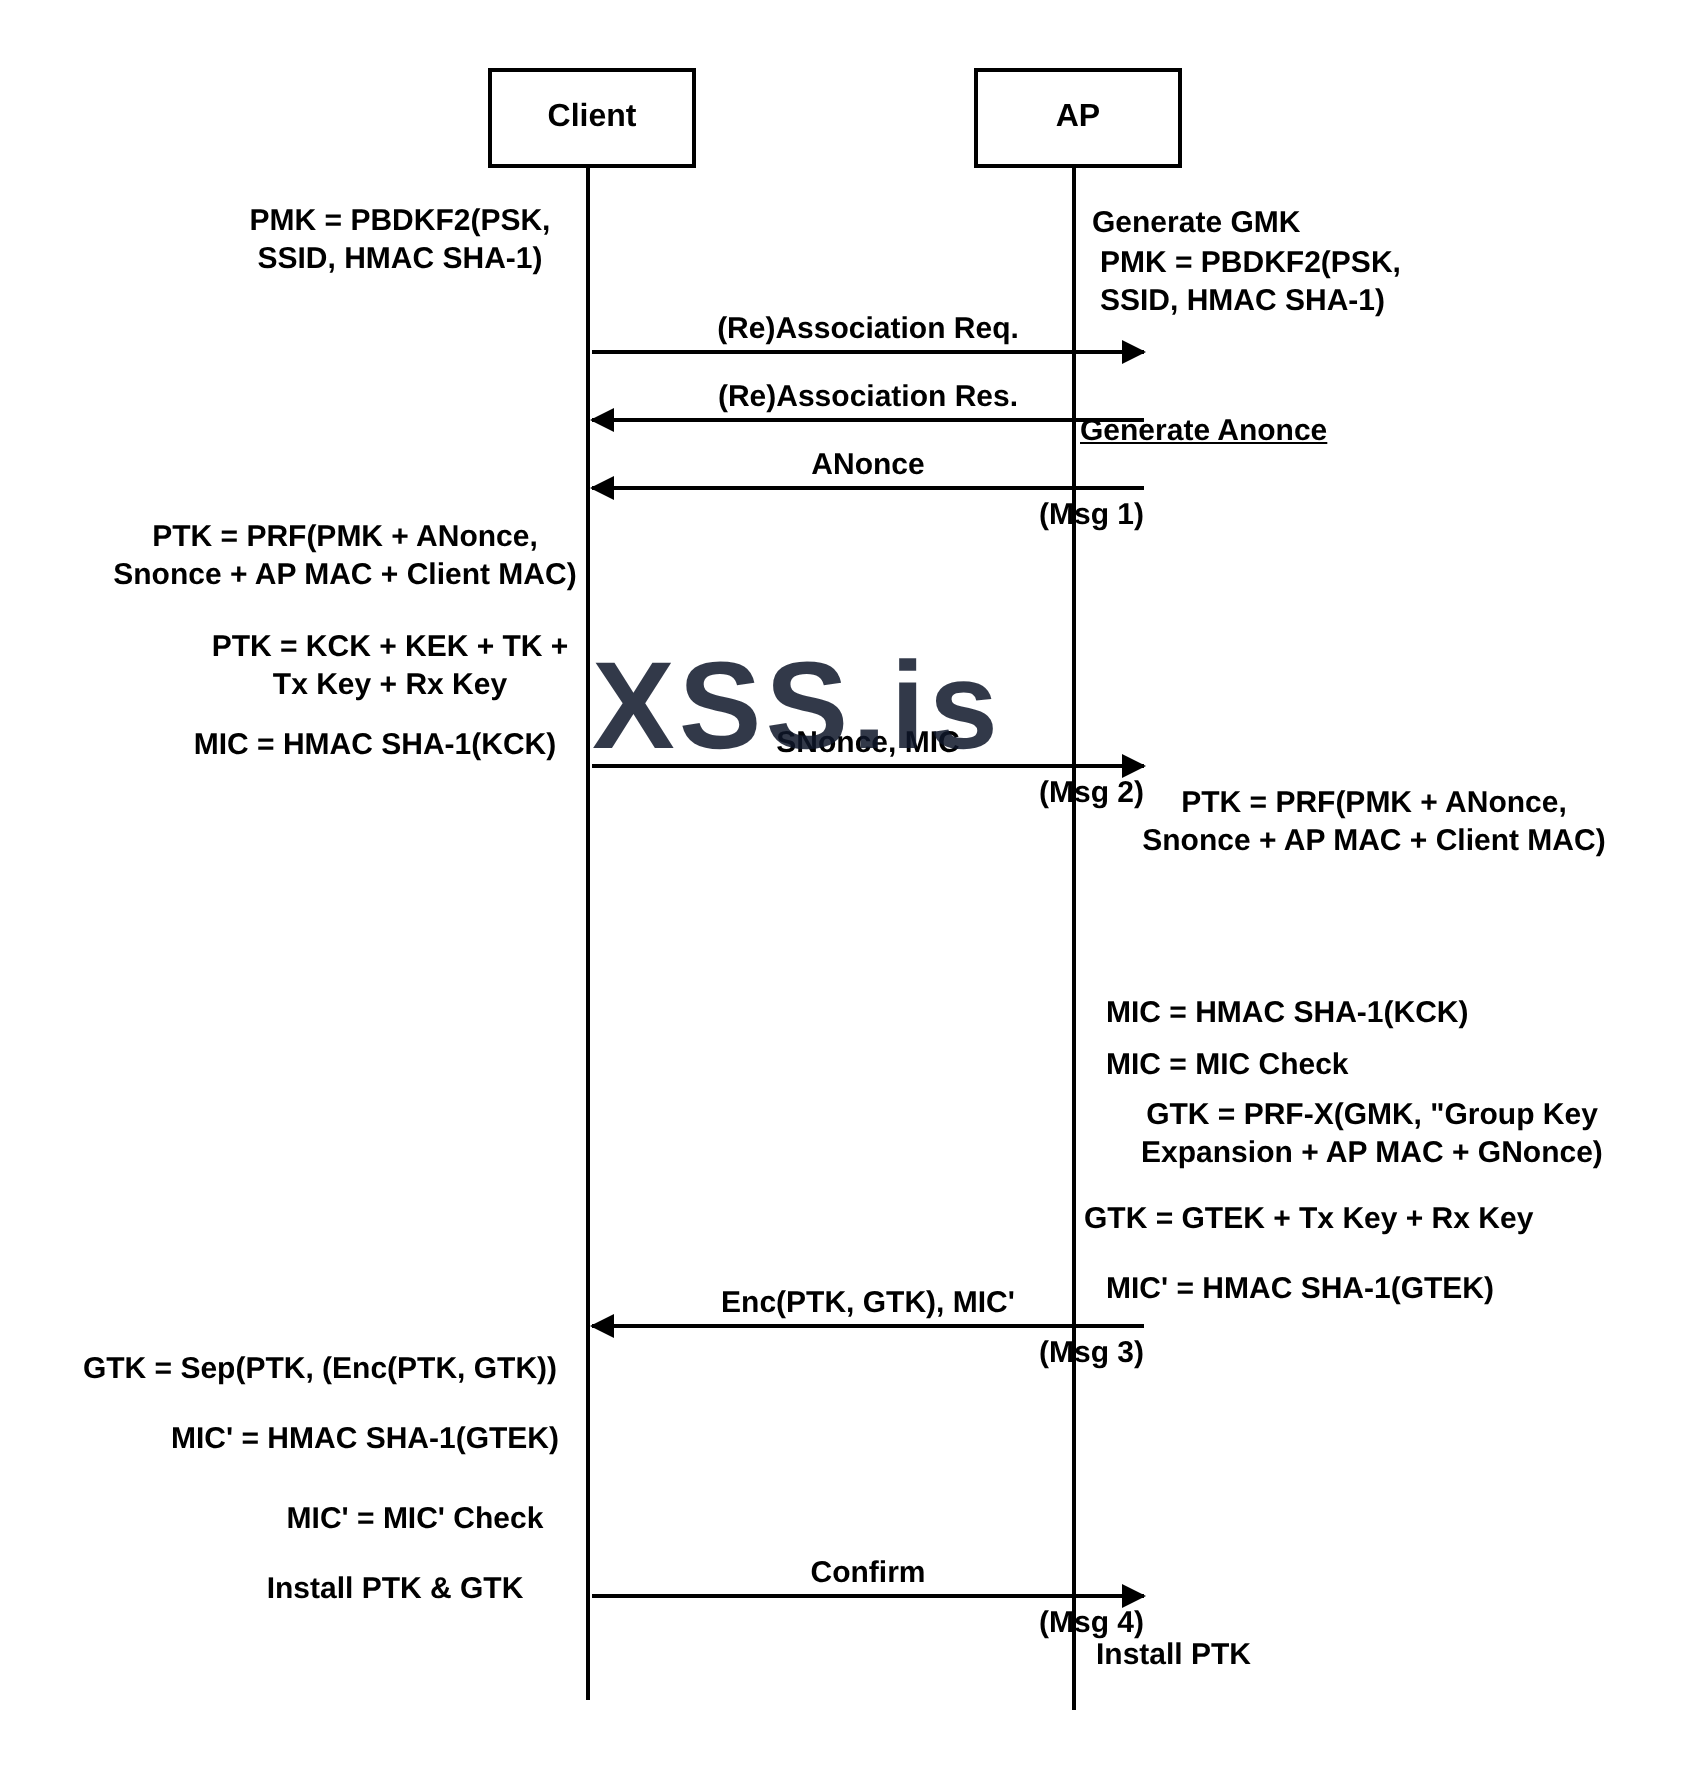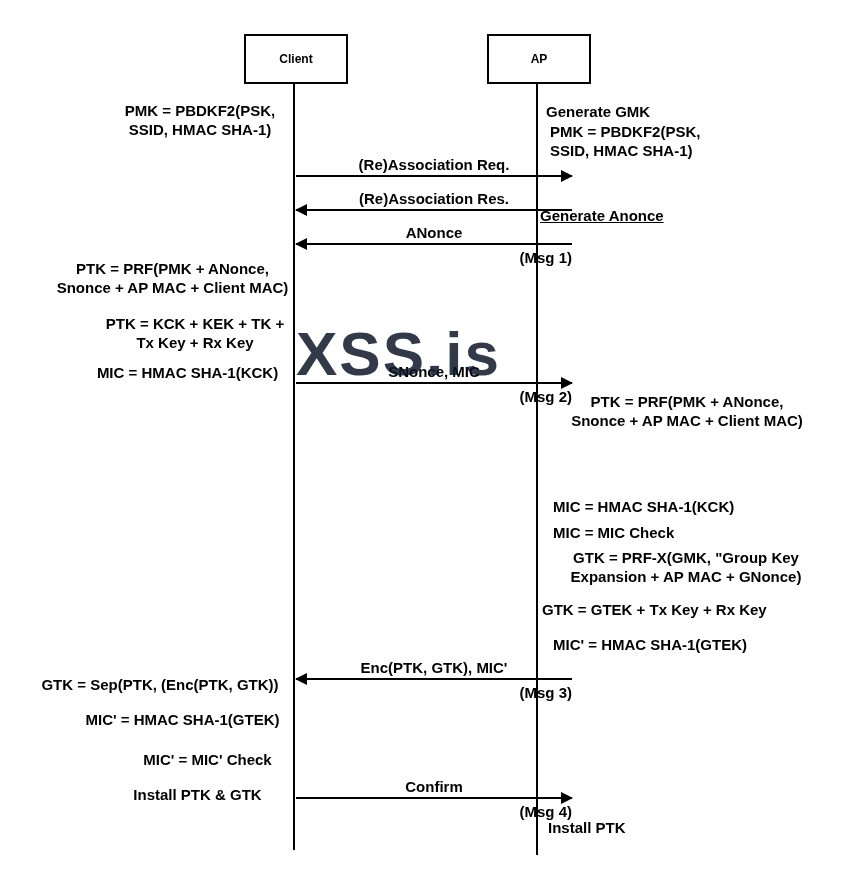--- a/index.html
+++ b/index.html
@@ -16,21 +16,21 @@
   }
   .actor-box {
     position: absolute;
     width: 100px;
     height: 46px;
     border: 2px solid #000000;
     background: #ffffff;
     display: flex;
     align-items: center;
     justify-content: center;
-    font-size: 12px;
+    font-size: 16px;
     z-index: 3;
   }
   .lifeline {
     position: absolute;
     width: 2px;
     background: #000000;
     z-index: 1;
   }
   .note {
     position: absolute;
@@ -153,21 +153,21 @@
   </div>
 
   <div class="message" style="top:363px;">
     <div class="msg-label">SNonce, MIC</div>
     <div class="msg-line">
       <span class="head-right"></span>
     </div>
     <div class="msg-sublabel">(Msg 2)</div>
   </div>
 
-  <div class="message" style="top:643px;margin-top:16px;">
+  <div class="message" style="top:643px;">
     <div class="msg-label">Enc(PTK, GTK), MIC'</div>
     <div class="msg-line">
       <span class="head-left"></span>
     </div>
     <div class="msg-sublabel">(Msg 3)</div>
   </div>
 
   <div class="message" style="top:778px;">
     <div class="msg-label">Confirm</div>
     <div class="msg-line">

